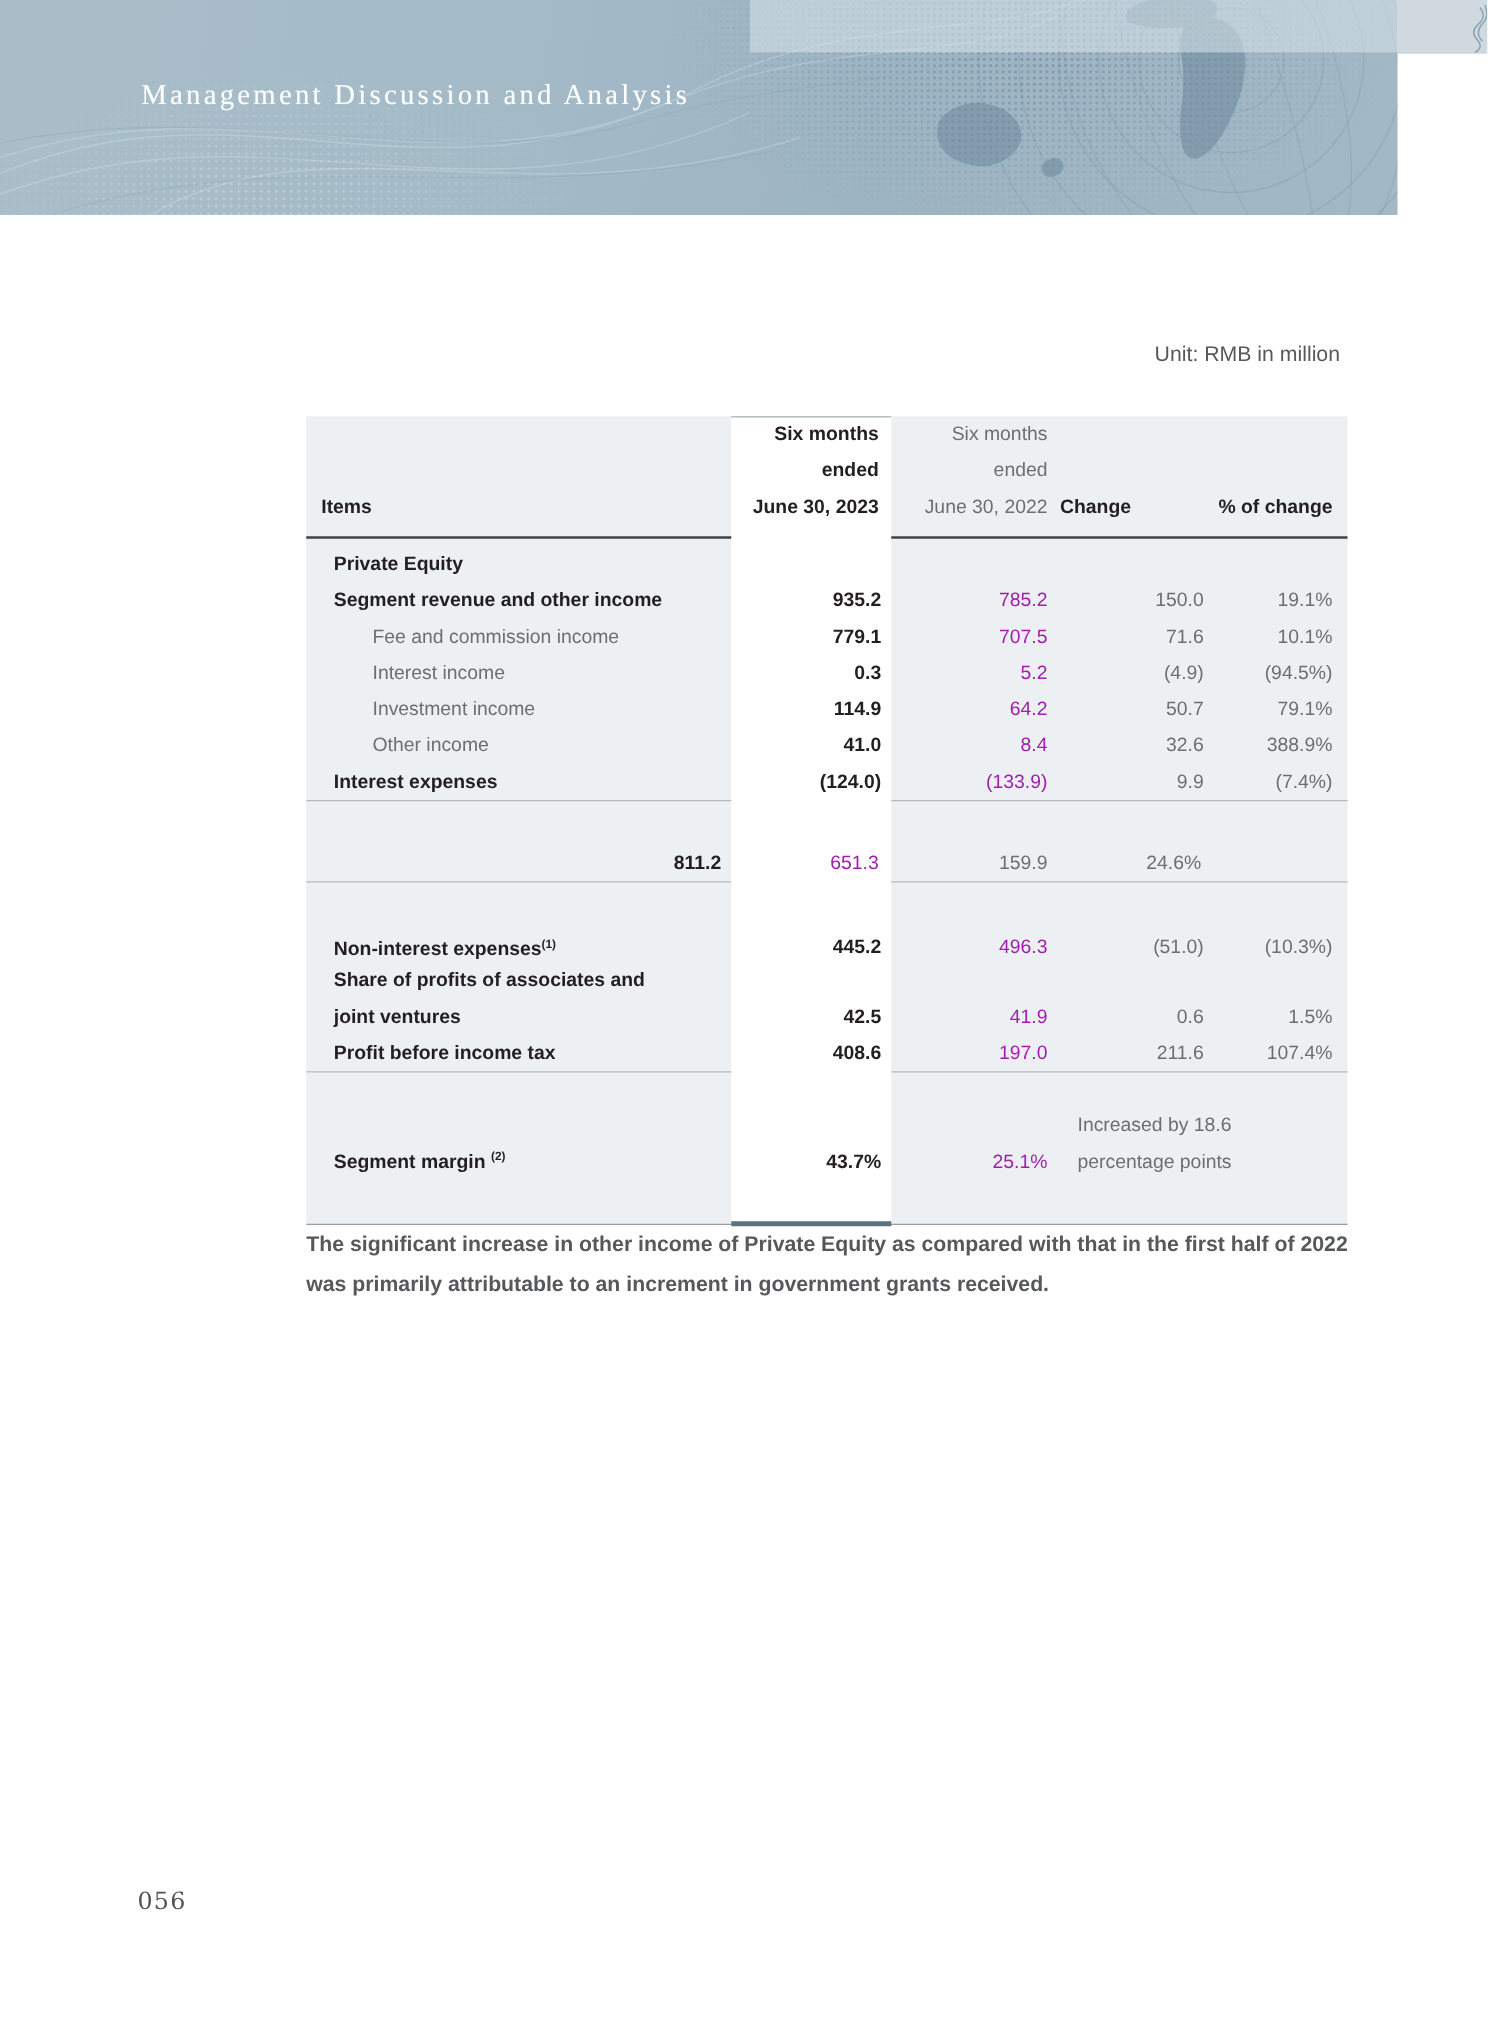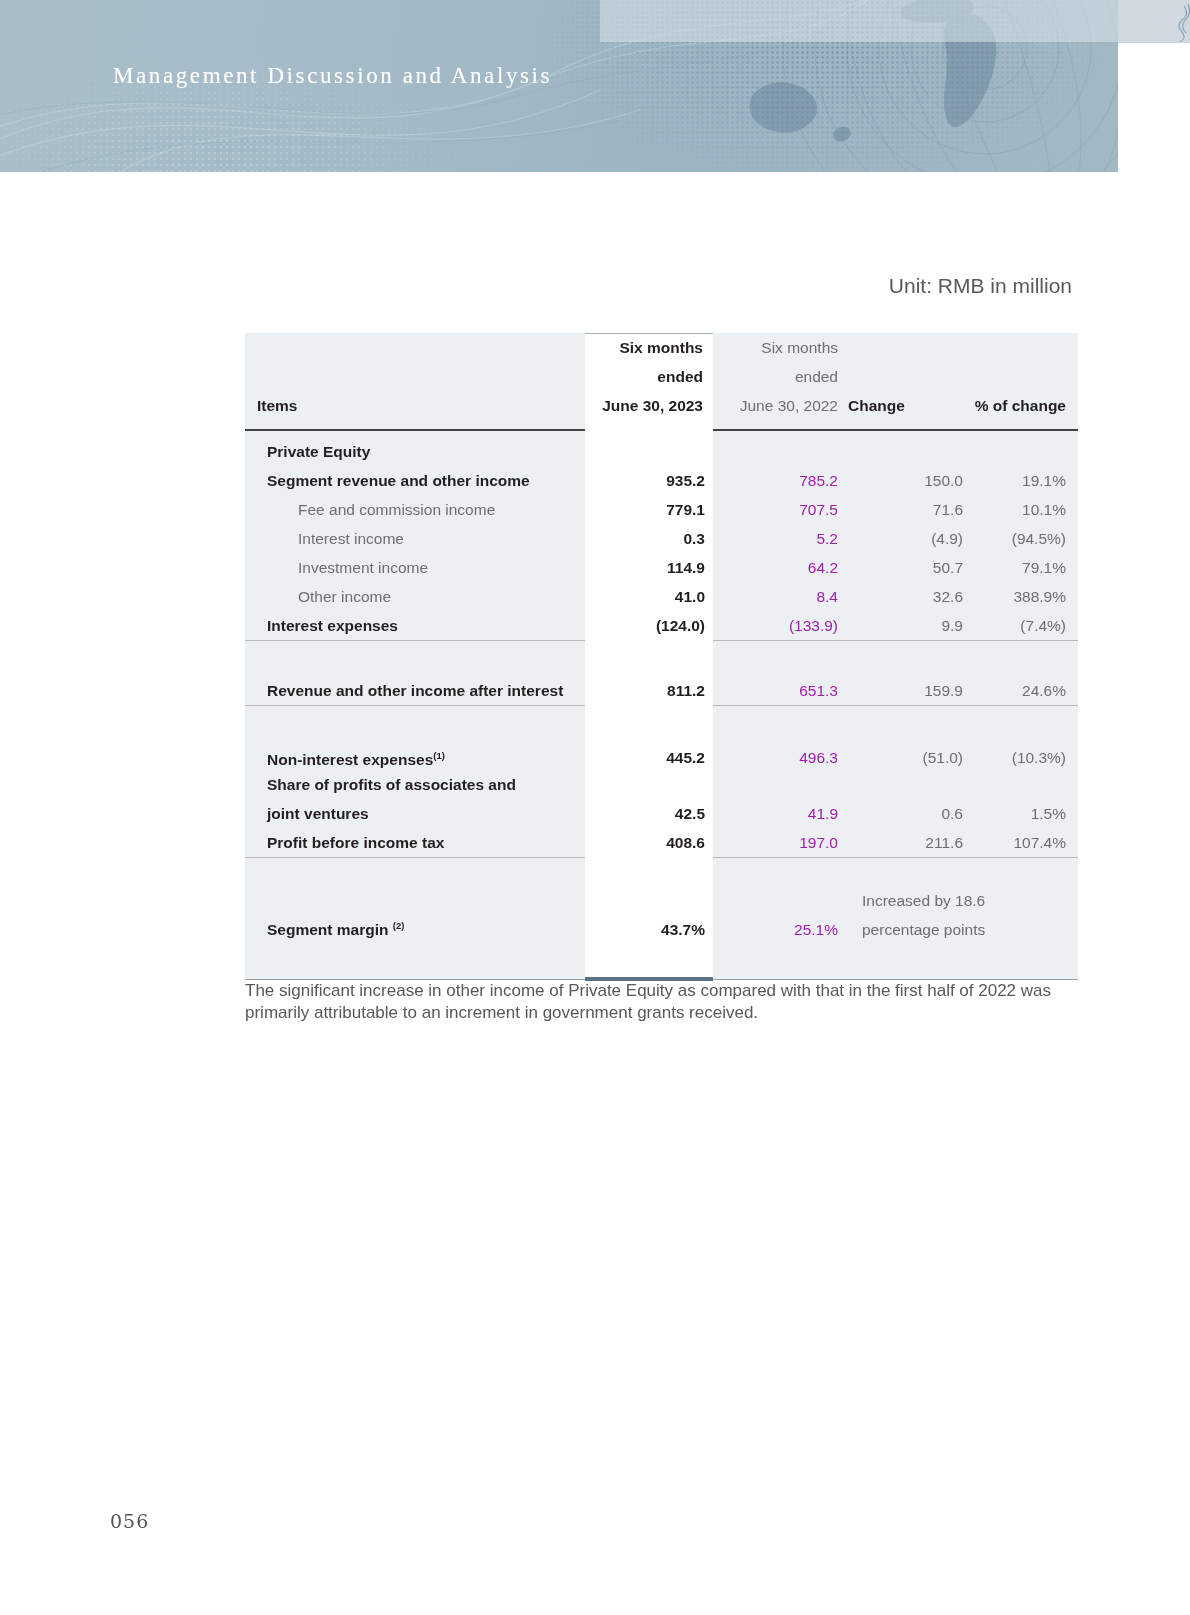--- a/index.html
+++ b/index.html
@@ -44,21 +44,21 @@
   .banner-title{
     position:absolute;left:113px;top:63px;margin:0;
     font-family:"Liberation Serif", serif;font-weight:400;
     font-size:23px;letter-spacing:2.6px;color:#fdfefe;
     text-shadow:0 0 1px rgba(255,255,255,.4);
   }
 
   
   .unit-note{
     position:absolute;right:118px;top:274px;
-    font-size:21px;color:#58595c;
+    font-size:17px;color:#58595c;
   }
 
   
   .fin-table{
     position:absolute;left:245px;top:333px;width:833px;
     background:#edf0f2;
     border-bottom:1px solid #9a9da0;
     font-size:15.5px;color:#231f20;
   }
   .hl-col{
@@ -98,21 +98,21 @@
   .c-change{padding-right:10px;color:#6d6e71;font-weight:normal;}
   .c-pct{padding-right:12px;color:#6d6e71;font-weight:normal;}
   .margin-row{height:58px;align-items:end;grid-template-columns:340px 128px 135px 230px;}
   .c-note{grid-column:4;padding-left:14px;color:#6d6e71;font-weight:normal;}
   .note-line{line-height:29px;}
   .spacer{position:relative;z-index:2;}
 
   
   .body-paragraph{
     position:absolute;left:245px;top:980px;width:842px;margin:0;
-    font-size:17px;line-height:22px;color:#57585b;
+    font-size:17px;line-height:32px;color:#57585b;font-weight:bold;
   }
   .page-number{
     position:absolute;left:110px;top:1510px;
     font-family:"DejaVu Serif","Liberation Serif",serif;
     font-size:19px;color:#515456;letter-spacing:1px;
   }
 </style>
 </head>
 <body>
 
@@ -239,21 +239,20 @@
       <div class="trow bold">
         <div class="cell c-items ind1"><span>Interest expenses</span></div>
         <div class="cell c-2023 num">(124.0)</div>
         <div class="cell c-2022 num">(133.9)</div>
         <div class="cell c-change num">9.9</div>
         <div class="cell c-pct num">(7.4%)</div>
       </div>
       <div class="rule"></div>
       <div class="spacer" style="height: 35px;"></div>
       <div class="trow bold">
-        <div class="cell c-items ind1"><span>Revenue and other income after interest</span></div>
         <div class="cell c-2023 num">811.2</div>
         <div class="cell c-2022 num">651.3</div>
         <div class="cell c-change num">159.9</div>
         <div class="cell c-pct num">24.6%</div>
       </div>
       <div class="rule"></div>
       <div class="spacer" style="height: 35px;"></div>
       <div class="trow bold">
         <div class="cell c-items ind1"><span>Non-interest expenses</span><sup>(1)</sup></div>
         <div class="cell c-2023 num">445.2</div>

